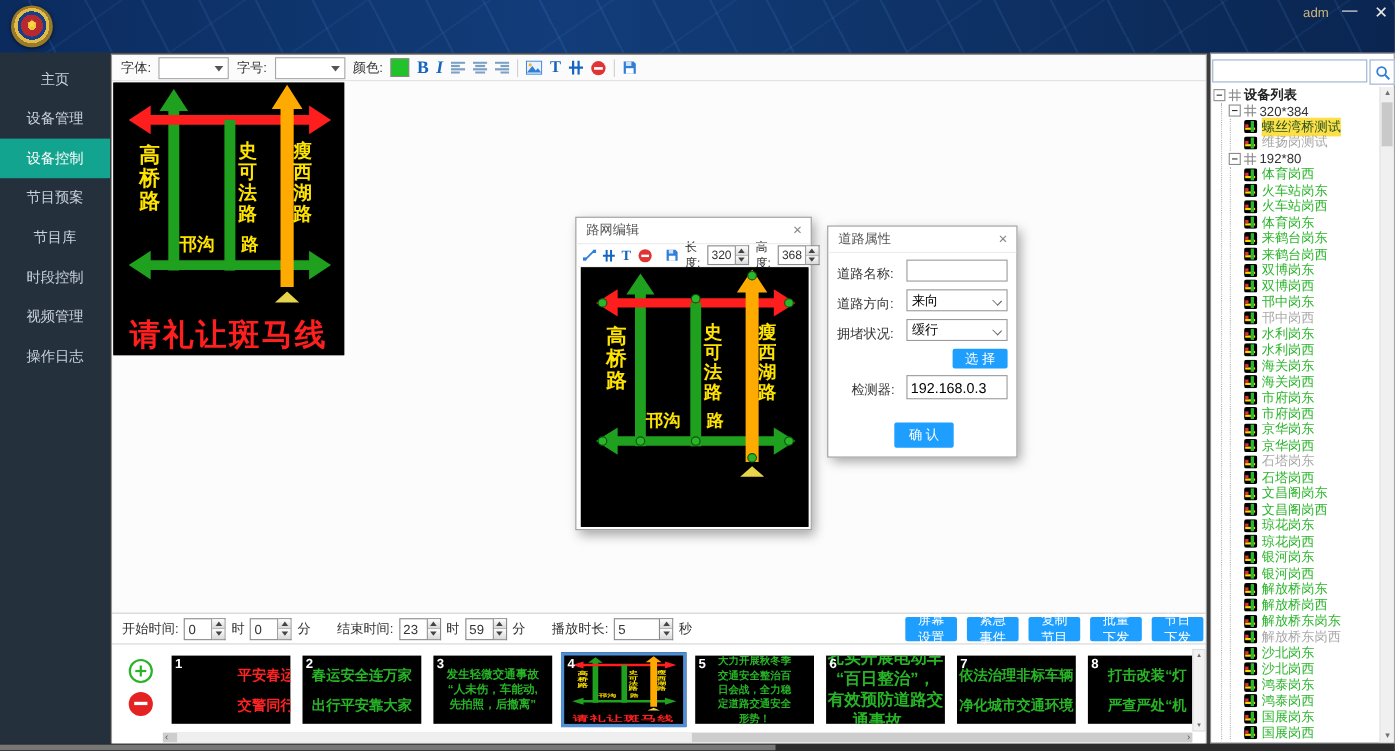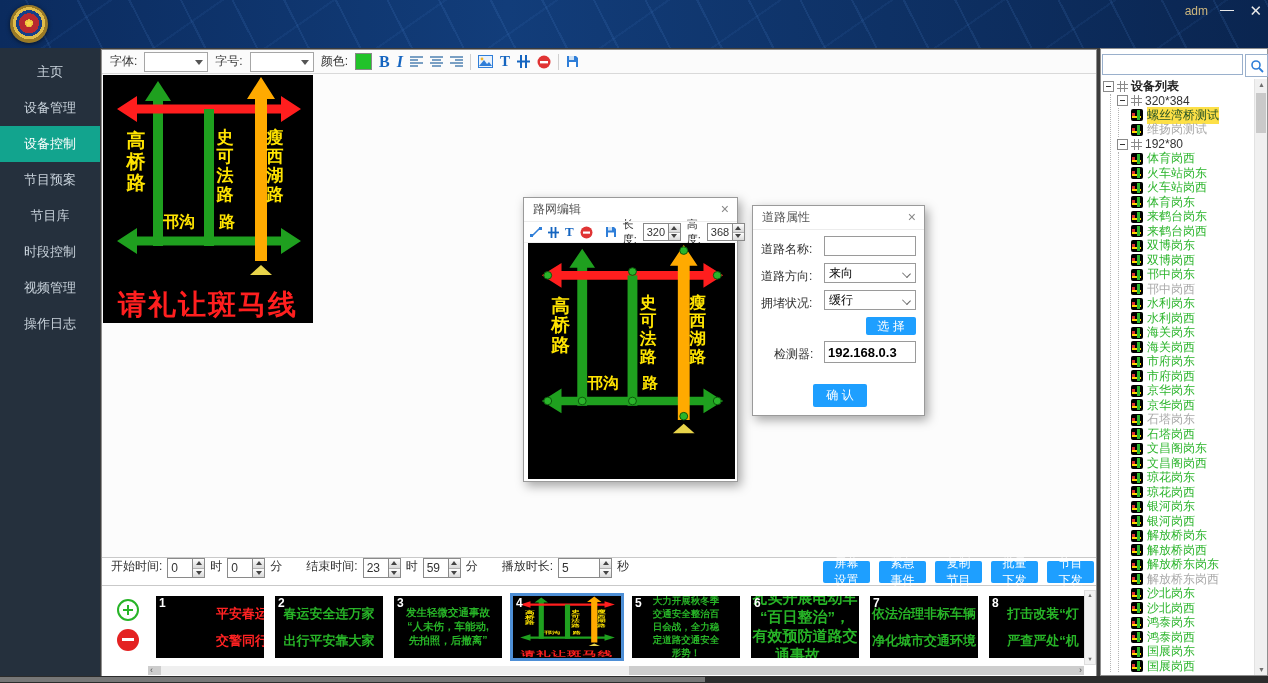--- a/index.html
+++ b/index.html
@@ -53,21 +53,21 @@
   .updown span.dn::after{border-top:4px solid #444}
   .dlg-props{left:650px;top:155px;width:173px;height:211px}
   .p-label{position:absolute;font-size:12px;color:#333}
   .p-input{position:absolute;height:20px;border:1px solid #9a9a9a;background:#fff;font-size:12px;box-sizing:border-box;padding:0 3px;font-family:inherit;width:92px}
   .p-select{position:absolute;width:92px;height:20px;border:1px solid #9a9a9a;background:#fff;font-size:12px;box-sizing:border-box;
     display:flex;align-items:center;padding-left:4px;cursor:pointer}
   .p-chev{position:absolute;right:5px;top:6px;width:6px;height:6px;border-right:1.5px solid #666;border-bottom:1.5px solid #666;transform:rotate(45deg) scale(1,.8)}
   .blue-btn{background:#1e9fff;color:#fff;border:none;font-size:12px;font-family:inherit;cursor:pointer;border-radius:2px;
     display:flex;align-items:center;justify-content:center}
   
-  .controls{position:absolute;left:0;top:508px;width:994px;height:28px;background:#fff;display:flex;align-items:flex-start;
+  .controls{position:absolute;left:0;top:508px;width:994px;height:28px;background:#fff;display:flex;align-items:center;
     padding-left:9px;box-sizing:border-box;gap:5px;font-size:12px;color:#333;border-bottom:1px solid #c9c9c9}
   .controls .numbox{height:20px;font-size:12px}
   .ctl-gap{width:14px}
   .act-btns{position:absolute;right:2px;top:3px;display:flex;gap:9px}
   .abtn{width:47px;height:22px}
   
   .strip{position:absolute;left:0;top:536px;width:994px;height:90px;background:#fff}
   .circle-btn{position:absolute;left:15px;width:22px;height:22px;border-radius:50%;box-sizing:border-box;cursor:pointer}
   .plus{top:13px;border:2px solid #27b427;background:#fff}
   .plus::before,.plus::after{content:"";position:absolute;background:#27b427}
@@ -347,21 +347,21 @@
       <span>来向</span>
       <i class="p-chev"></i>
     </span>
     <span class="p-label" style="left:8px;top:89px">拥堵状况:</span>
     <span class="p-select" style="left:71px;top:84px">
       <span>缓行</span>
       <i class="p-chev"></i>
     </span>
     <button class="blue-btn" style="position:absolute;left:113px;top:111px;width:50px;height:18px">选 择</button>
     <span class="p-label" style="left:21px;top:140px">检测器:</span>
-    <input class="p-input" style="left: 71px; top: 135px; height: 22px; font-size: 13px; font-weight: bold;" value="192.168.0.3">
+    <input class="p-input" style="left: 71px; top: 135px; height: 22px; font-size: 13px;" value="192.168.0.3">
     <button class="blue-btn" style="position:absolute;left:60px;top:178px;width:54px;height:23px">确 认</button>
   </div>
 
   <div class="controls">
     <span>开始时间:</span>
     <span class="numwrap">
         <span class="numbox" style="width:26px">0</span>
         <span class="updown">
           <span class="up"></span>
           <span class="dn"></span>

